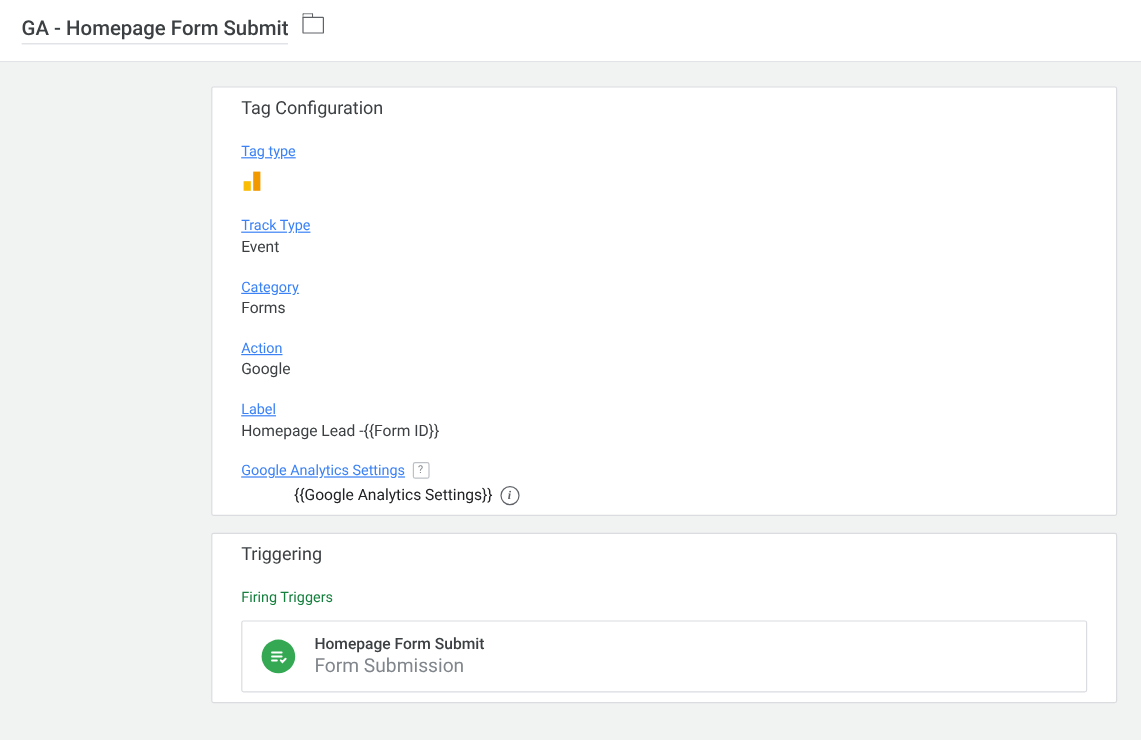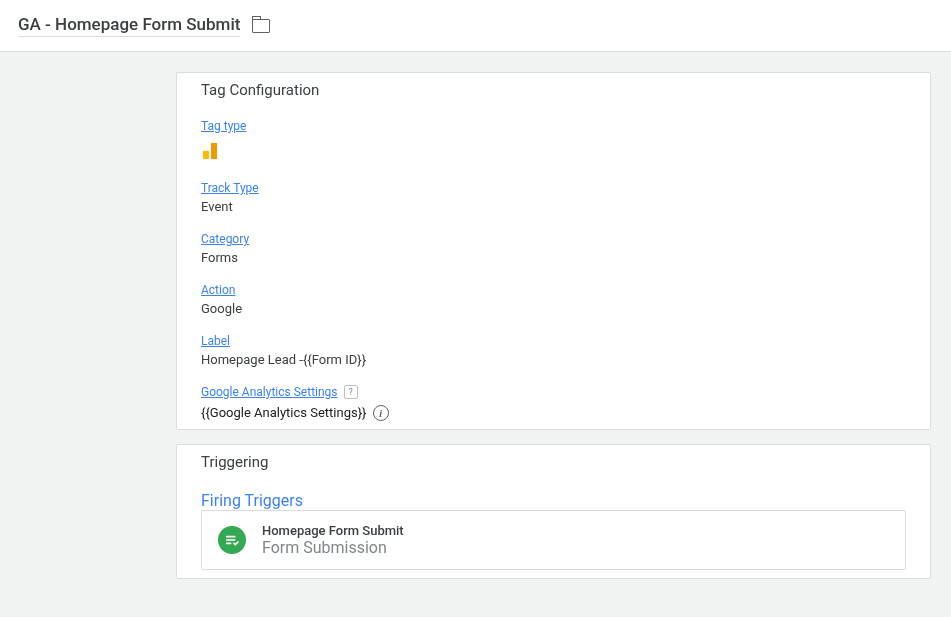--- a/index.html
+++ b/index.html
@@ -9,21 +9,20 @@
     }
     body {
       font-family: Roboto, "Helvetica Neue", Arial, sans-serif;
       background: #fff;
       color: #202124;
       font-size: 13px;
     }
     .header {
       padding: 14px 18px;
       display: flex;
-      align-items: center;
       gap: 12px;
       background: #fff;
     }
     .header-title {
       font-size: 17px;
       font-weight: 500;
       color: #3c4043;
       border-bottom: 1px solid #dadce0;
       padding-bottom: 2px;
     }
@@ -114,22 +113,23 @@
       font-size: 13px;
       font-weight: 500;
       color: #3c4043;
     }
     .tag-type-sub {
       font-size: 12px;
       color: #80868b;
     }
     .settings-row {
       display: flex;
-      align-items: flex-start;
+      align-items: center;
       gap: 6px;
+      margin-left: 44px;
     }
     .settings-label-row {
       display: flex;
       align-items: center;
       gap: 6px;
       margin-bottom: 6px;
     }
     .help-badge {
       display: inline-flex;
       align-items: center;
@@ -149,23 +149,23 @@
       display: inline-flex;
       align-items: center;
       justify-content: center;
       font-size: 10px;
       color: #5f6368;
       font-family: serif;
       font-style: italic;
       font-weight: bold;
     }
     .firing-label {
-      font-size: 16px;
-      color: #3b82f6;
-      margin-bottom: 0;
+      font-size: 12px;
+      color: #15803d;
+      margin-bottom: 12px;
     }
     .trigger-row {
       border: 1px solid #dadce0;
       border-radius: 2px;
       padding: 12px 16px;
       display: flex;
       align-items: center;
       gap: 16px;
     }
     .trigger-icon {

